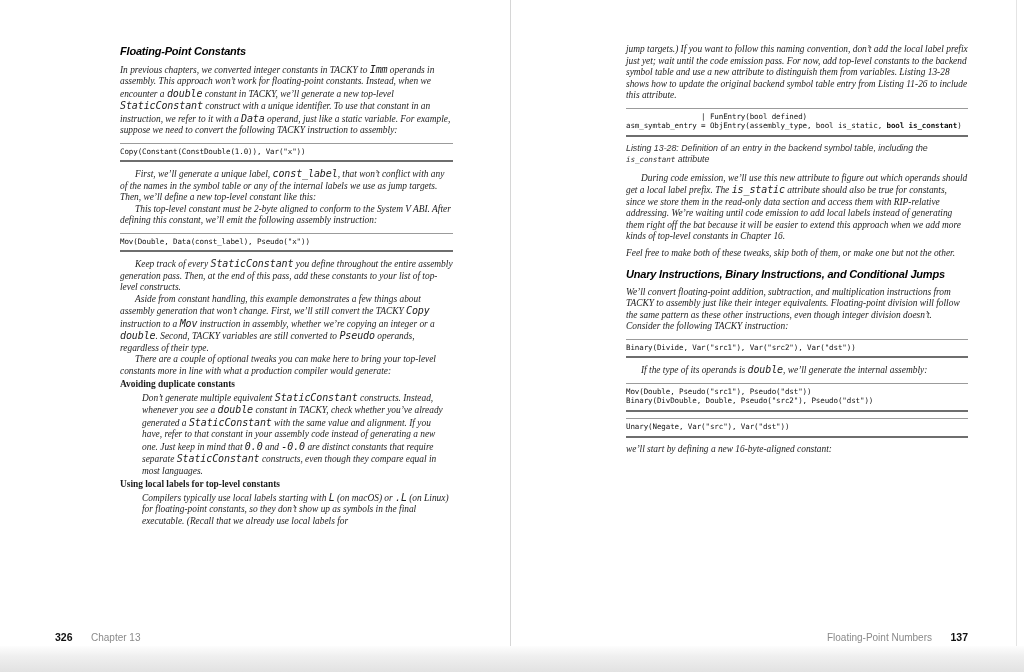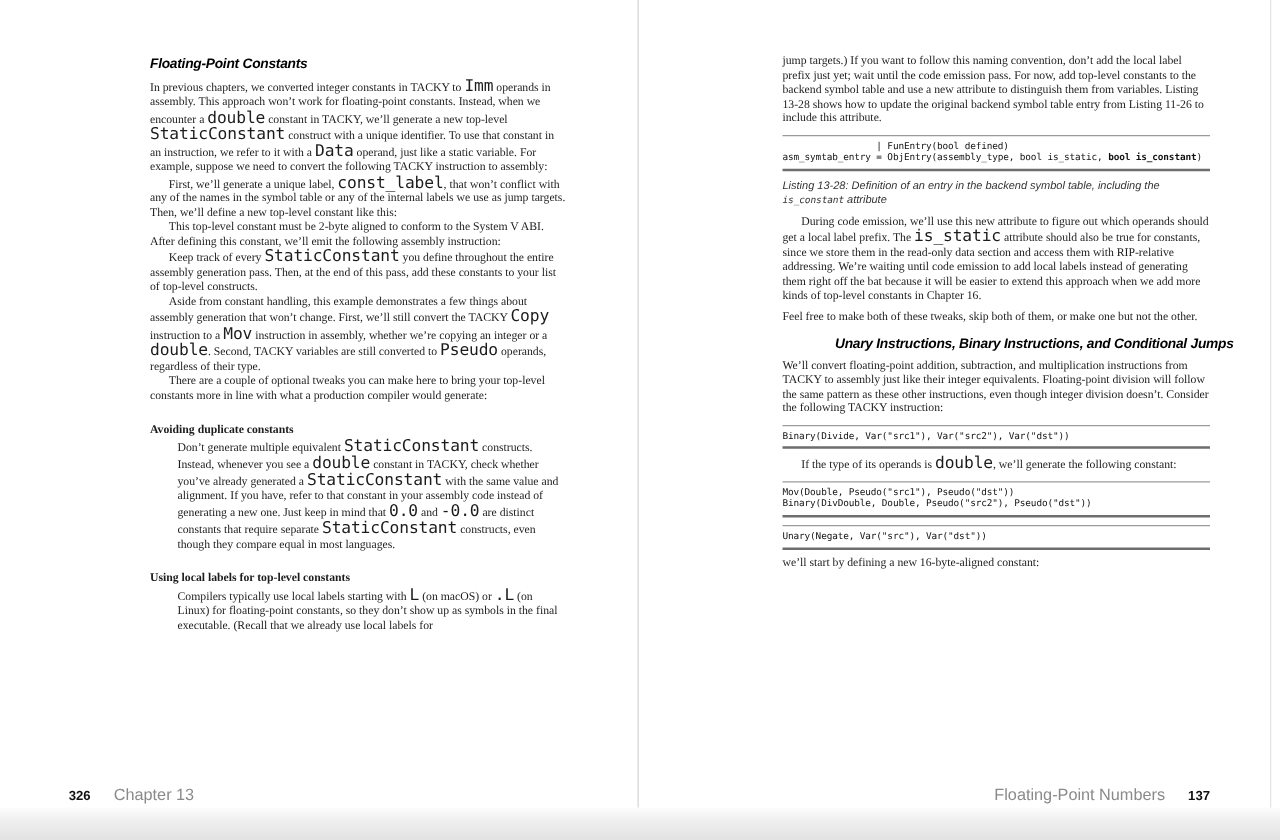--- a/index.html
+++ b/index.html
@@ -13,58 +13,64 @@
   .right-edge{position:absolute;left:1016px;top:0;width:1px;height:648px;background:#e4e4e4;}
   .bottom-edge{position:absolute;left:0;top:646px;width:1024px;height:26px;
     background:linear-gradient(180deg,#fdfdfd 0%,#efefef 40%,#e2e2e2 100%);}
   .page-content{position:absolute;color:#1c1c1c;font-size:9.4px;line-height:11.5px;}
   #left-content{left:120px;top:46px;width:333px;}
   #right-content{left:626px;top:44px;width:342px;}
   .heading{
     font-family:"Liberation Sans", sans-serif;font-weight:bold;font-style:italic;
     font-size:11px;letter-spacing:-0.2px;color:#000;margin:0 0 6px 0;white-space:nowrap;
   }
-  .heading.space{margin-top:10px;margin-left:42px;}
-  .subhead{font-weight:bold;margin:16px 0 1px 0;}
-  .para{margin:0;}
+  .heading.space{margin-top:10px;}
+  .subhead{font-weight:bold;margin:2px 0 1px 0;}
+  .para{margin:0;font-style:italic;}
   .para.indent{text-indent:15px;}
   .para.block{margin-left:22px;}
   .para.space{margin-top:5px;}
-  .mono{font-family:"DejaVu Sans Mono", monospace;font-size:13px;letter-spacing:-0.1px;}
+  .mono{font-family:"DejaVu Sans Mono", monospace;font-size:10px;letter-spacing:-0.1px;}
   .code{
     margin:6px 0;padding:3px 0 4px 0;
     border-top:1px solid #9b9b9b;border-bottom:2px solid #6e6e6e;
     font-family:"DejaVu Sans Mono", monospace;font-size:7.5px;line-height:9.6px;
     letter-spacing:-0.1px;color:#111;
   }
   .code-line{white-space:pre;}
   .b{font-weight:bold;}
   .caption{
     font-family:"Liberation Sans", sans-serif;font-style:italic;font-size:8.8px;
     line-height:11px;color:#333;margin:6px 0 8px 0;
   }
   .caption .mono{font-size:7.6px;font-style:italic;}
   .footer{position:absolute;font-family:"Liberation Sans", sans-serif;}
   #footer-left{left:55px;top:627px;}
   #footer-right{left:626px;width:342px;top:627px;text-align:right;}
   .pagenum{font-weight:bold;font-size:10.5px;color:#111;}
-  .footlabel{font-size:13px;color:#8a8a8a;}
+  .footlabel{font-size:10px;color:#8a8a8a;}
   .gap-left{margin-left:14px;}
   .gap-right{margin-right:14px;}
 </style>
 </head>
 <body>
 
 <div class="spread">
 
   <div class="page-content" id="left-content">
       <div class="heading">Floating-Point Constants</div>
       <p class="para"><span>In previous chapters, we converted integer constants in TACKY to </span><span class="mono">Imm</span><span> operands in assembly. This approach won’t work for floating-point constants. Instead, when we encounter a </span><span class="mono">double</span><span> constant in TACKY, we’ll generate a new top-level </span><span class="mono">StaticConstant</span><span> construct with a unique identifier. To use that constant in an instruction, we refer to it with a </span><span class="mono">Data</span><span> operand, just like a static variable. For example, suppose we need to convert the following TACKY instruction to assembly:</span></p>
+      <div class="code">
+        <div class="code-line"><span>Copy(Constant(ConstDouble(1.0)), Var("x"))</span></div>
+      </div>
       <p class="para indent"><span>First, we’ll generate a unique label, </span><span class="mono">const_label</span><span>, that won’t conflict with any of the names in the symbol table or any of the internal labels we use as jump targets. Then, we’ll define a new top-level constant like this:</span></p>
       <p class="para indent"><span>This top-level constant must be 2-byte aligned to conform to the System V ABI. After defining this constant, we’ll emit the following assembly instruction:</span></p>
+      <div class="code">
+        <div class="code-line"><span>Mov(Double, Data(const_label), Pseudo("x"))</span></div>
+      </div>
       <p class="para indent"><span>Keep track of every </span><span class="mono">StaticConstant</span><span> you define throughout the entire assembly generation pass. Then, at the end of this pass, add these constants to your list of top-level constructs.</span></p>
       <p class="para indent"><span>Aside from constant handling, this example demonstrates a few things about assembly generation that won’t change. First, we’ll still convert the TACKY </span><span class="mono">Copy</span><span> instruction to a </span><span class="mono">Mov</span><span> instruction in assembly, whether we’re copying an integer or a </span><span class="mono">double</span><span>. Second, TACKY variables are still converted to </span><span class="mono">Pseudo</span><span> operands, regardless of their type.</span></p>
       <p class="para indent"><span>There are a couple of optional tweaks you can make here to bring your top-level constants more in line with what a production compiler would generate:</span></p>
       <div class="subhead">Avoiding duplicate constants</div>
       <p class="para block"><span>Don’t generate multiple equivalent </span><span class="mono">StaticConstant</span><span> constructs. Instead, whenever you see a </span><span class="mono">double</span><span> constant in TACKY, check whether you’ve already generated a </span><span class="mono">StaticConstant</span><span> with the same value and alignment. If you have, refer to that constant in your assembly code instead of generating a new one. Just keep in mind that </span><span class="mono">0.0</span><span> and </span><span class="mono">-0.0</span><span> are distinct constants that require separate </span><span class="mono">StaticConstant</span><span> constructs, even though they compare equal in most languages.</span></p>
       <div class="subhead">Using local labels for top-level constants</div>
       <p class="para block"><span>Compilers typically use local labels starting with </span><span class="mono">L</span><span> (on macOS) or </span><span class="mono">.L</span><span> (on Linux) for floating-point constants, so they don’t show up as symbols in the final executable. (Recall that we already use local labels for</span></p>
     </div>
   <div class="page-content" id="right-content">
       <p class="para"><span>jump targets.) If you want to follow this naming convention, don’t add the local label prefix just yet; wait until the code emission pass. For now, add top-level constants to the backend symbol table and use a new attribute to distinguish them from variables. Listing 13-28 shows how to update the original backend symbol table entry from Listing 11-26 to include this attribute.</span></p>
@@ -73,21 +79,21 @@
         <div class="code-line"><span>asm_symtab_entry = ObjEntry(assembly_type, bool is_static, </span><span class="b">bool is_constant</span><span>)</span></div>
       </div>
       <div class="caption"><span>Listing 13-28: Definition of an entry in the backend symbol table, including the </span><span class="mono">is_constant</span><span> attribute</span></div>
       <p class="para indent"><span>During code emission, we’ll use this new attribute to figure out which operands should get a local label prefix. The </span><span class="mono">is_static</span><span> attribute should also be true for constants, since we store them in the read-only data section and access them with RIP-relative addressing. We’re waiting until code emission to add local labels instead of generating them right off the bat because it will be easier to extend this approach when we add more kinds of top-level constants in Chapter 16.</span></p>
       <p class="para space"><span>Feel free to make both of these tweaks, skip both of them, or make one but not the other.</span></p>
       <div class="heading space">Unary Instructions, Binary Instructions, and Conditional Jumps</div>
       <p class="para"><span>We’ll convert floating-point addition, subtraction, and multiplication instructions from TACKY to assembly just like their integer equivalents. Floating-point division will follow the same pattern as these other instructions, even though integer division doesn’t. Consider the following TACKY instruction:</span></p>
       <div class="code">
         <div class="code-line"><span>Binary(Divide, Var("src1"), Var("src2"), Var("dst"))</span></div>
       </div>
-      <p class="para indent"><span>If the type of its operands is </span><span class="mono">double</span><span>, we’ll generate the following constant:</span></p>
+      <p class="para indent"><span>If the type of its operands is </span><span class="mono">double</span><span>, we’ll generate the internal assembly:</span></p>
       <div class="code">
         <div class="code-line"><span>Mov(Double, Pseudo("src1"), Pseudo("dst"))</span></div>
         <div class="code-line"><span>Binary(DivDouble, Double, Pseudo("src2"), Pseudo("dst"))</span></div>
       </div>
       <div class="code">
         <div class="code-line"><span>Unary(Negate, Var("src"), Var("dst"))</span></div>
       </div>
       <p class="para"><span>we’ll start by defining a new 16-byte-aligned constant:</span></p>
     </div>
 

